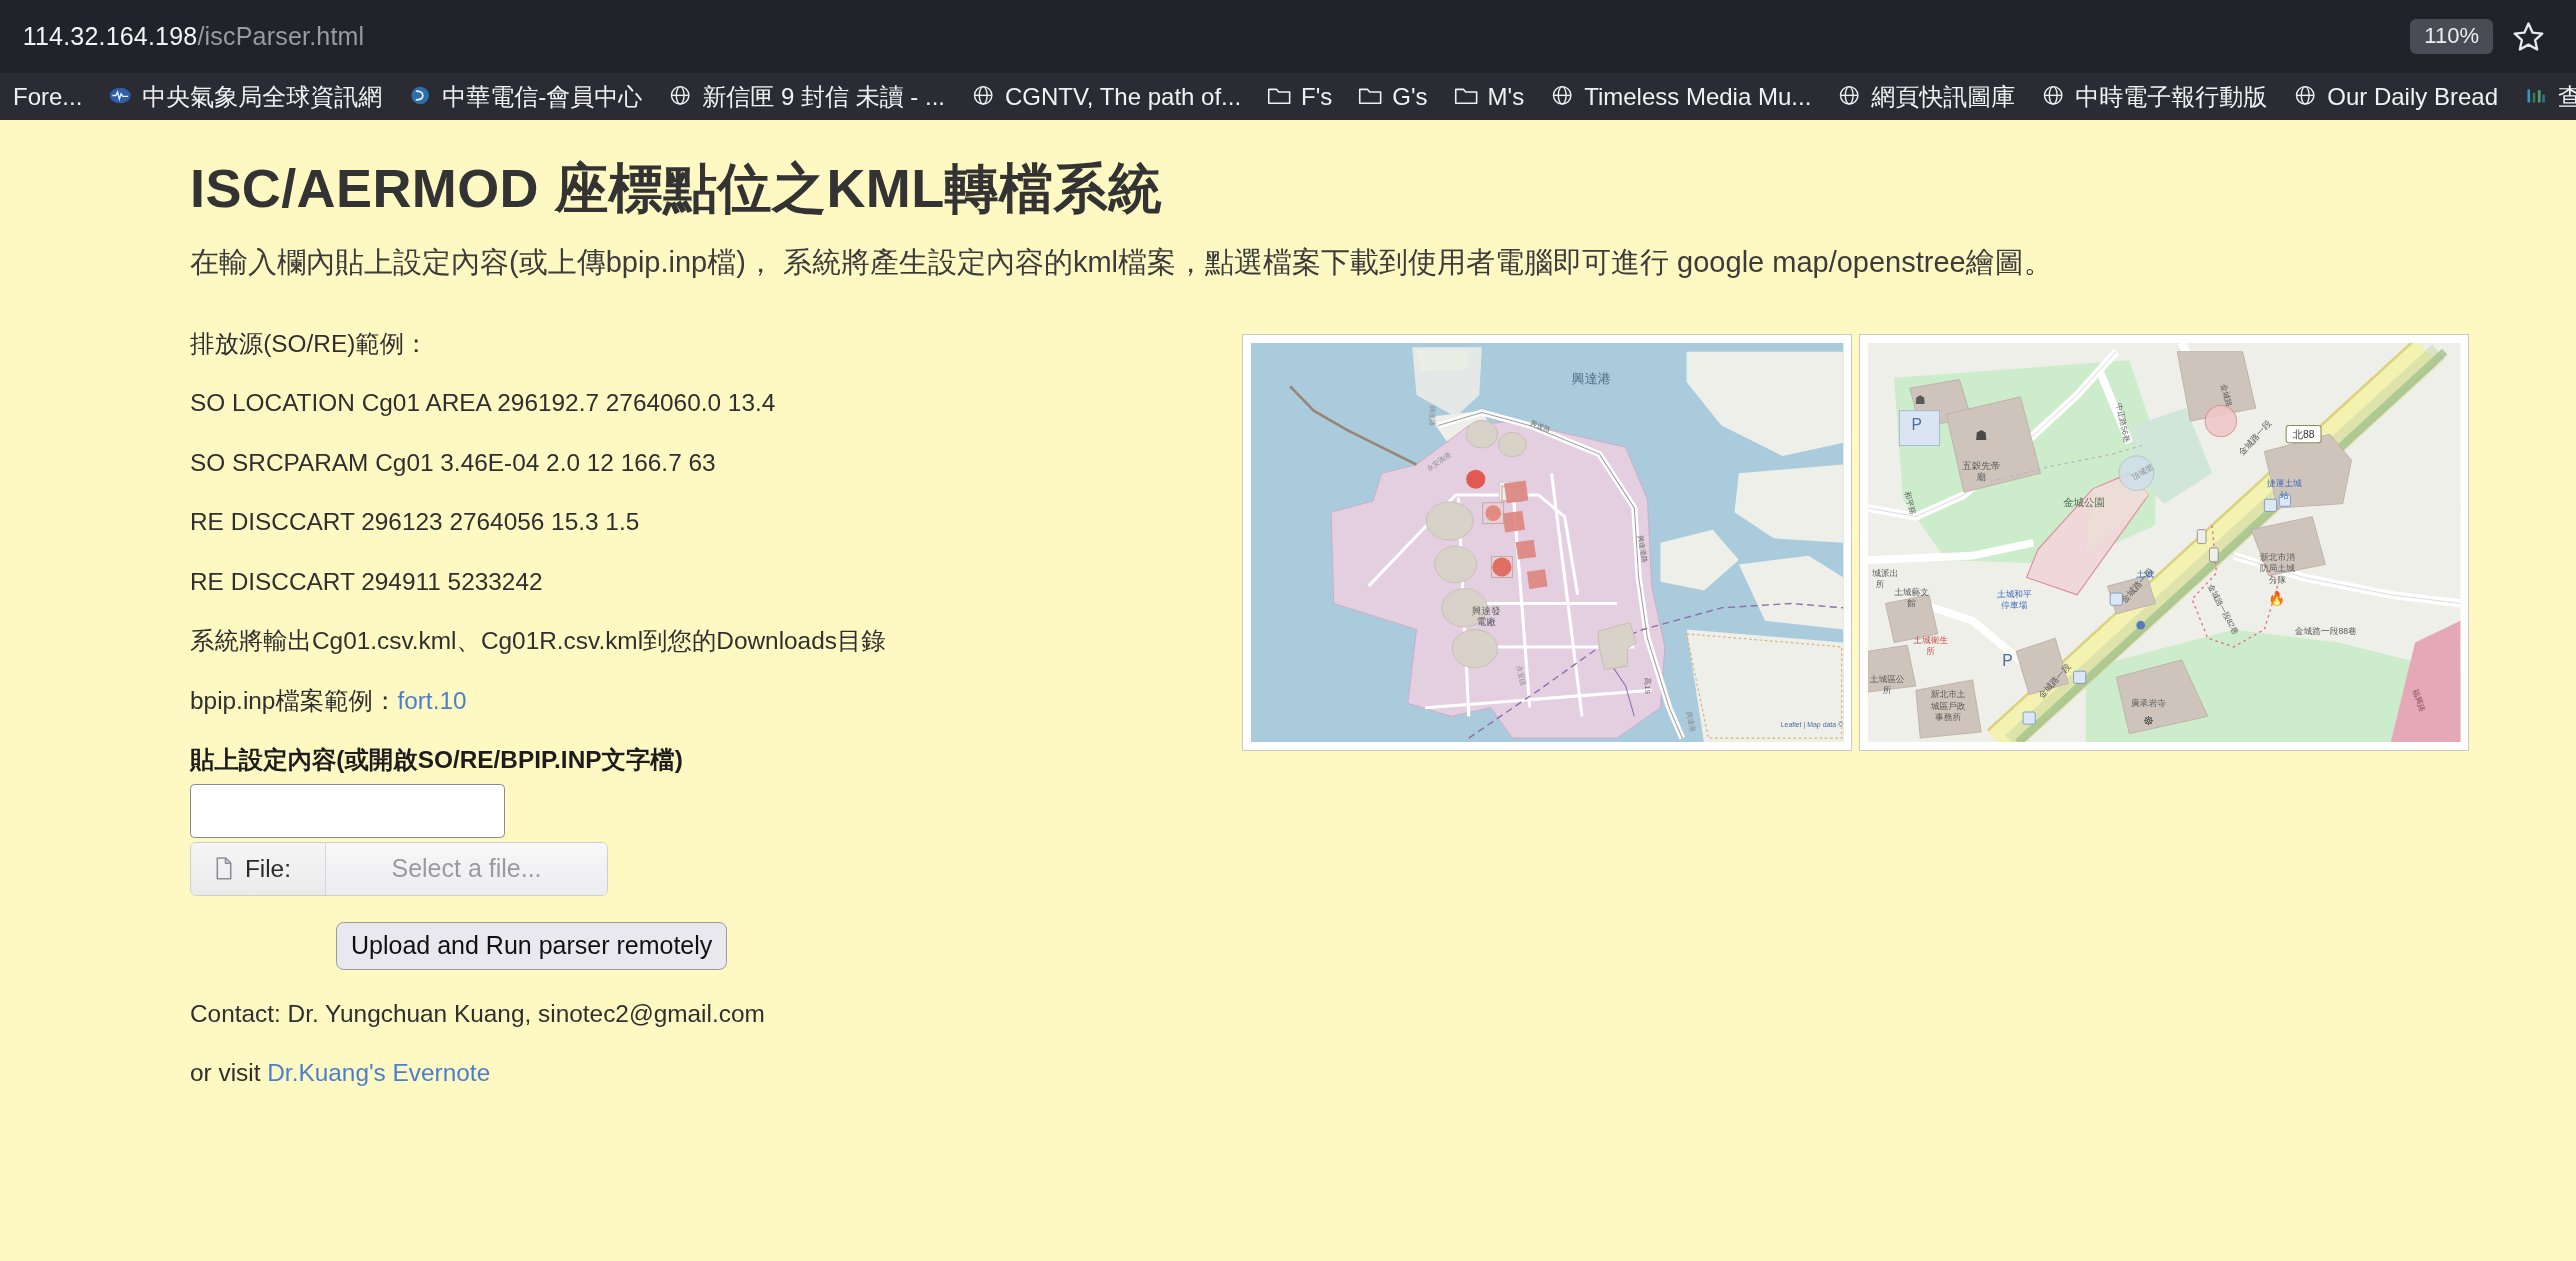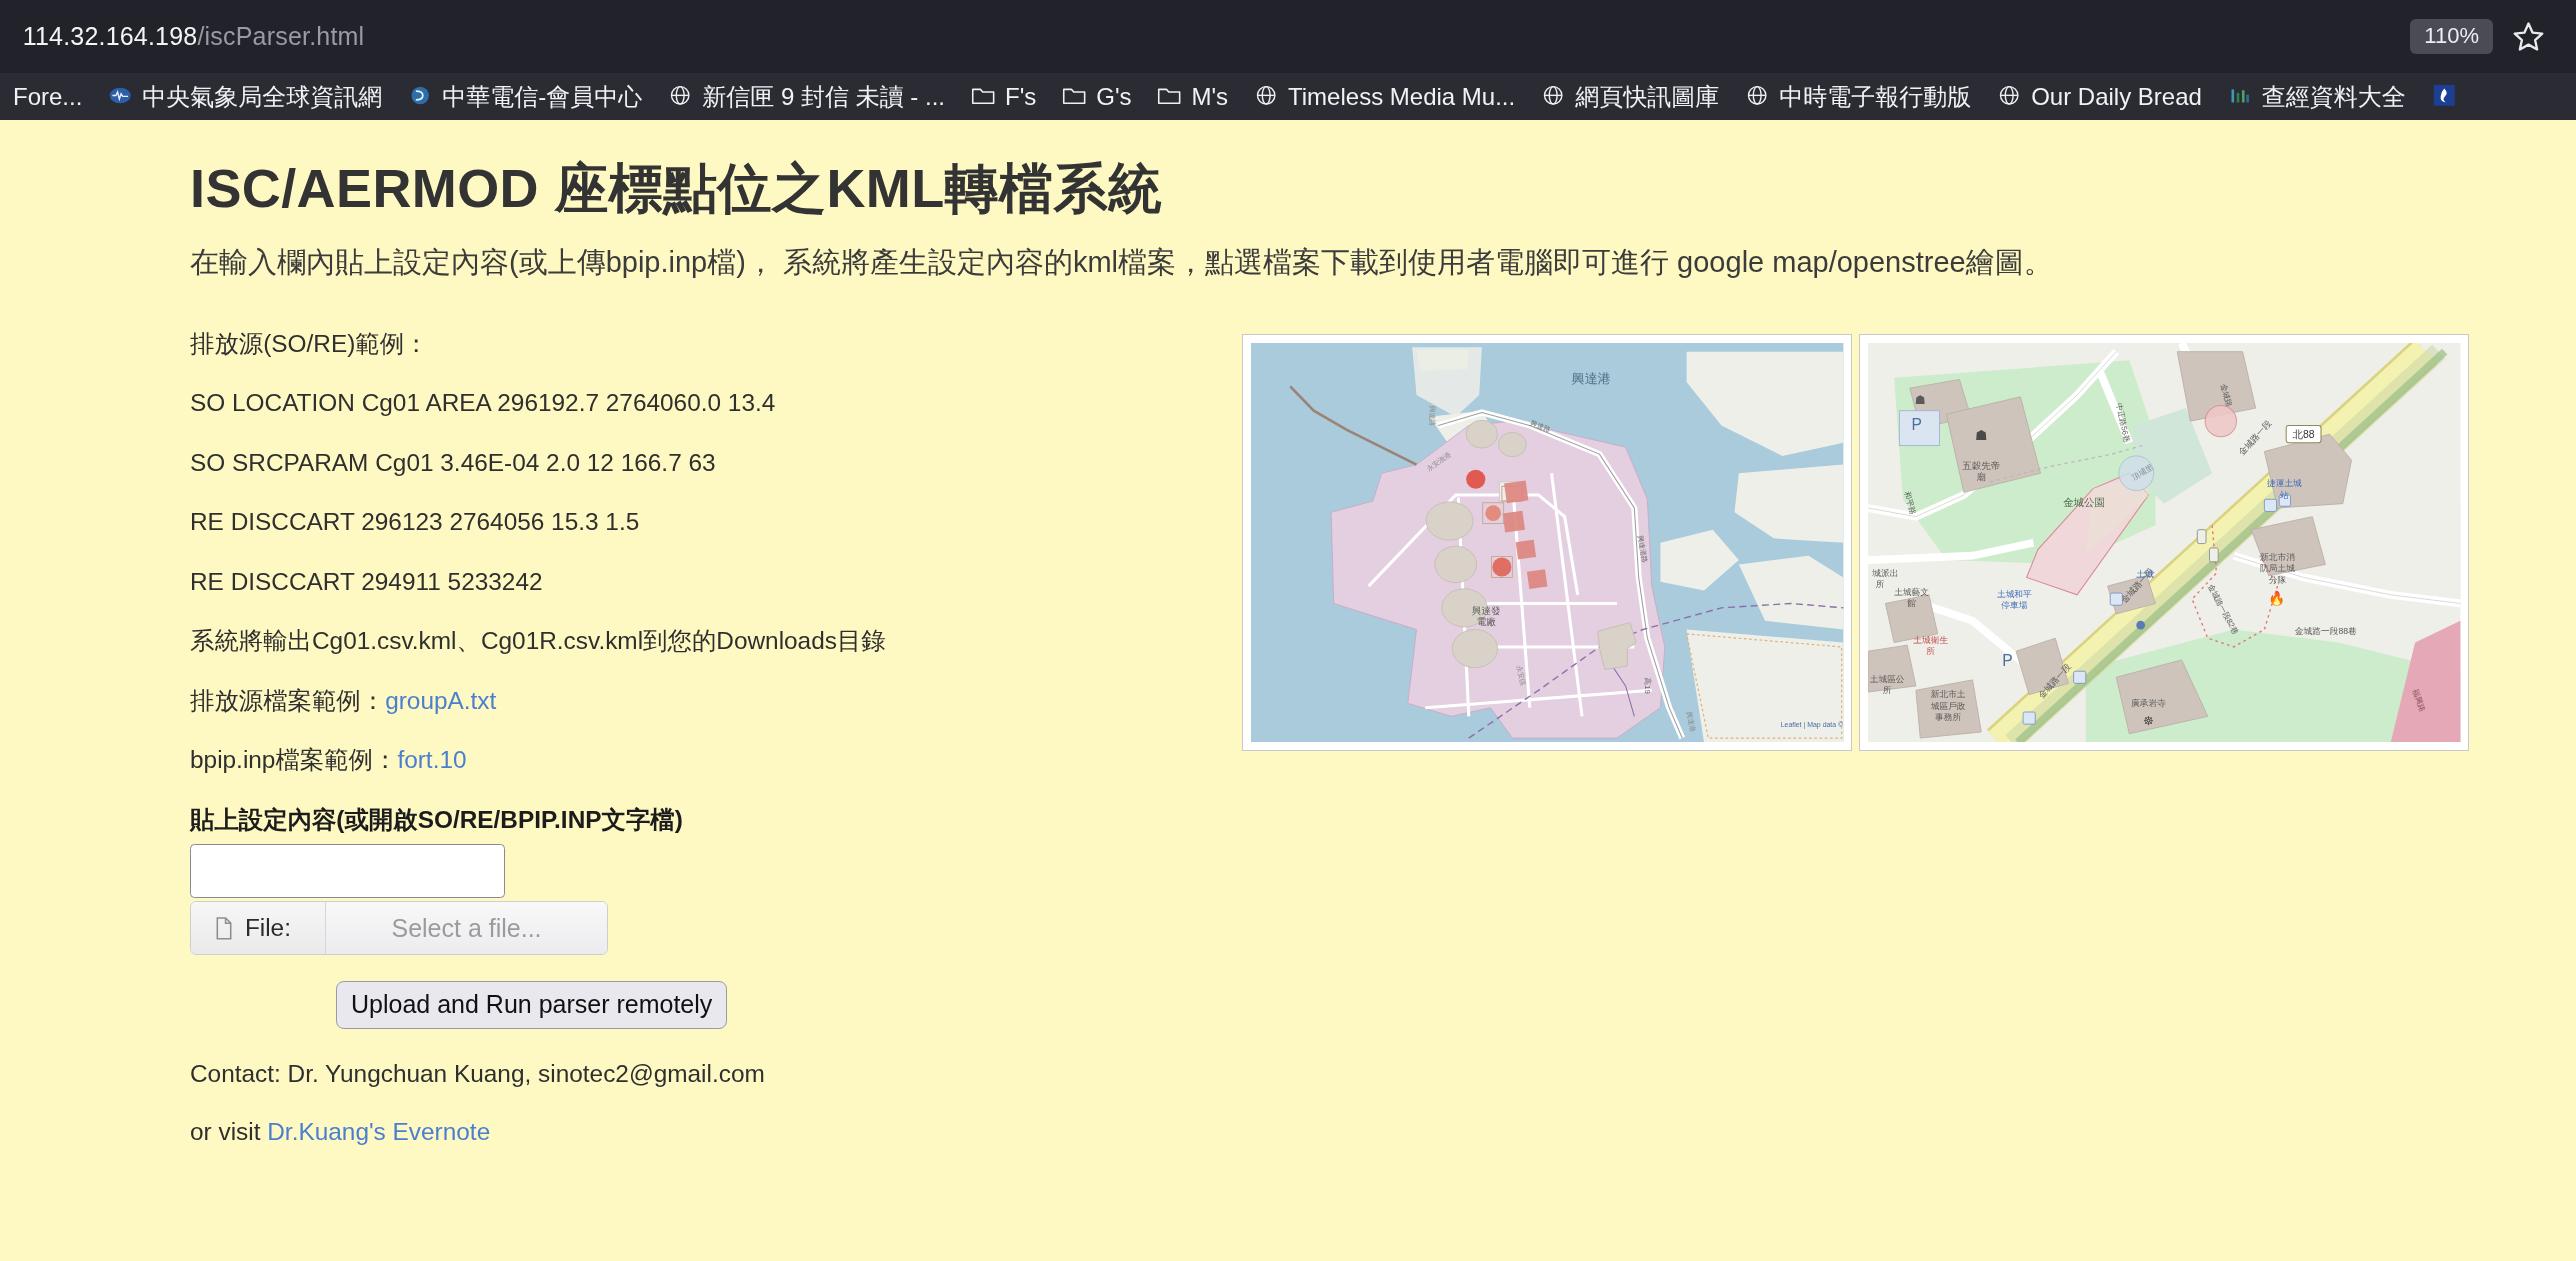--- a/index.html
+++ b/index.html
@@ -241,20 +241,28 @@
       </div>
       <div class="bm-item">
         <span class="bm-ico"><svg width="24.4" height="22.7" viewBox="0 0 28 26" fill="none" stroke="#f0f0f3" stroke-width="1.6">
             <circle cx="14" cy="13" r="10"></circle>
             <ellipse cx="14" cy="13" rx="4.5" ry="10"></ellipse>
             <path d="M4.4 13 H23.6"></path>
           </svg></span>
         <span class="bm-label">新信匣 9 封信 未讀 - ...</span>
       </div>
       <div class="bm-item">
+        <span class="bm-ico"><svg width="24.4" height="22.7" viewBox="0 0 28 26" fill="none" stroke="#f0f0f3" stroke-width="1.6">
+            <circle cx="14" cy="13" r="10"></circle>
+            <ellipse cx="14" cy="13" rx="4.5" ry="10"></ellipse>
+            <path d="M4.4 13 H23.6"></path>
+          </svg></span>
+        <span class="bm-label">CGNTV, The path of...</span>
+      </div>
+      <div class="bm-item">
         <span class="bm-ico"><svg width="24.4" height="21" viewBox="0 0 28 24" fill="none" stroke="#f0f0f3" stroke-width="1.8" stroke-linejoin="round">
             <path d="M2 5 h9 l2.5 3 H26 v13 H2 Z"></path>
           </svg></span>
         <span class="bm-label">F's</span>
       </div>
       <div class="bm-item">
         <span class="bm-ico"><svg width="24.4" height="21" viewBox="0 0 28 24" fill="none" stroke="#f0f0f3" stroke-width="1.8" stroke-linejoin="round">
             <path d="M2 5 h9 l2.5 3 H26 v13 H2 Z"></path>
           </svg></span>
         <span class="bm-label">G's</span>
@@ -325,23 +333,20 @@
 
       <div id="left-col">
 
         <p class="ex-line">排放源(SO/RE)範例：</p>
         <p class="ex-line">SO LOCATION Cg01 AREA 296192.7 2764060.0 13.4</p>
         <p class="ex-line">SO SRCPARAM Cg01 3.46E-04 2.0 12 166.7 63</p>
         <p class="ex-line">RE DISCCART 296123 2764056 15.3 1.5</p>
         <p class="ex-line">RE DISCCART 294911 5233242</p>
         <p class="ex-line">系統將輸出Cg01.csv.kml、Cg01R.csv.kml到您的Downloads目錄</p>
 
-        <p class="ex-line">
-          <span>排放源檔案範例：</span><a href="#">groupA.txt</a>
-        </p>
 
         <p class="ex-line">
           <span>bpip.inp檔案範例：</span><a href="#">fort.10</a>
         </p>
 
         <div class="form-label">貼上設定內容(或開啟SO/RE/BPIP.INP文字檔)</div>
 
         <input id="paste-input" type="text" placeholder="" style="">
 
         <div id="file-group">

